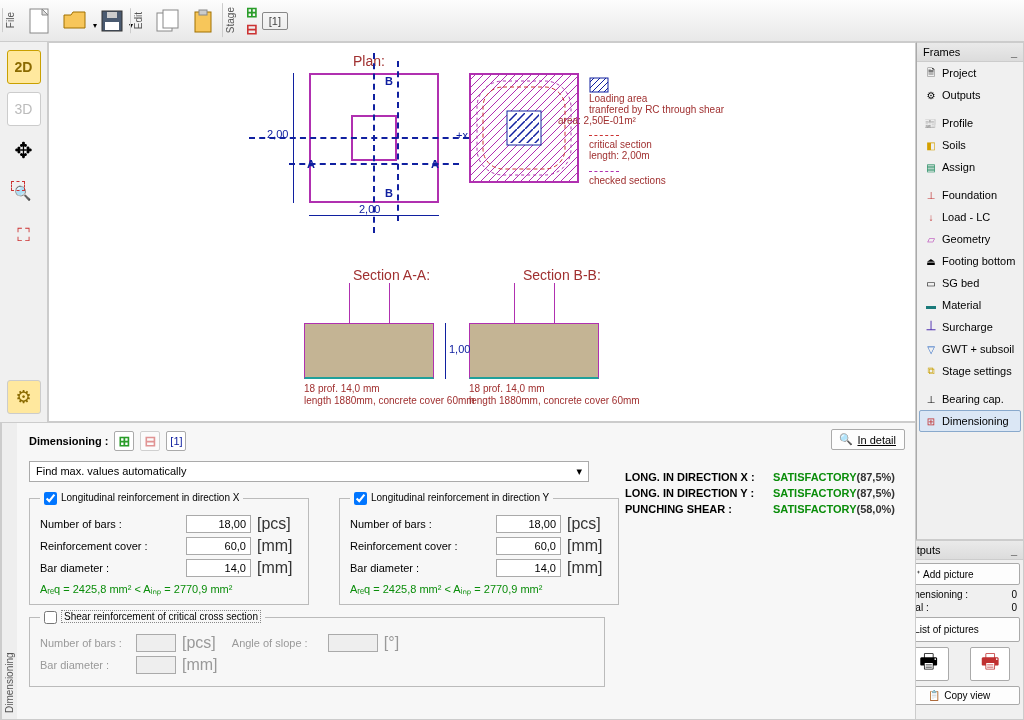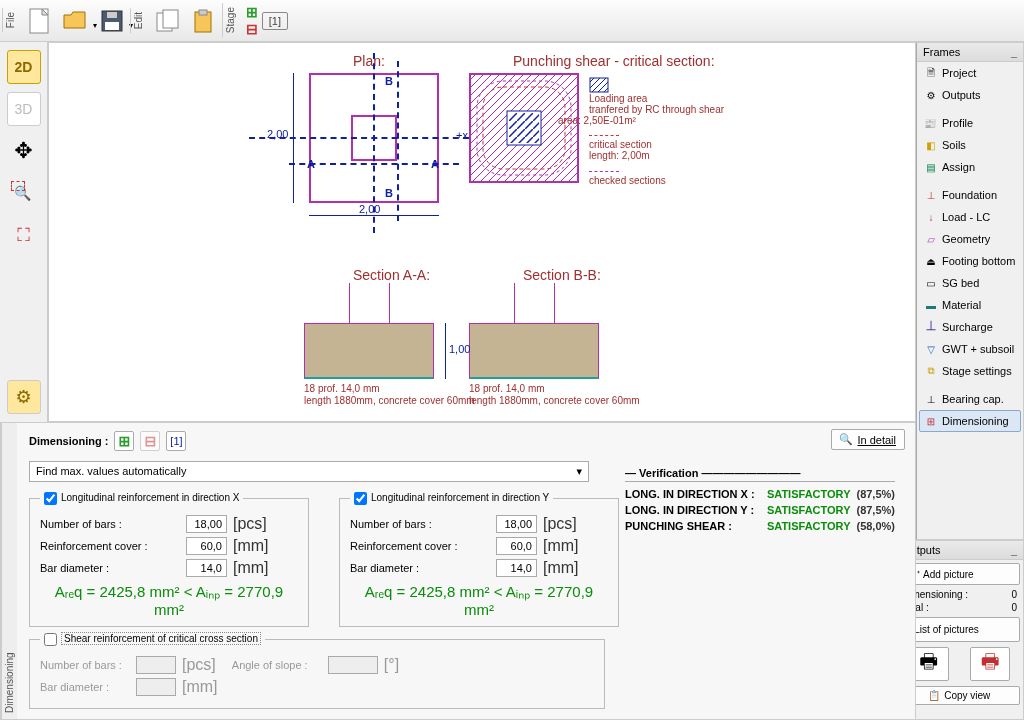--- a/index.html
+++ b/index.html
@@ -35,35 +35,35 @@
   .sqbtn { width: 20px; height: 20px; border: 1px solid #aaa; display: flex; align-items: center; justify-content: center; border-radius: 2px; background: #fff; }
   .sqbtn.stage { color: #1020a0; }
   .detail-btn { position: absolute; right: 10px; top: 6px; border: 1px solid #aaa; background: #fdfdfd; padding: 3px 8px; border-radius: 2px; display: flex; gap: 4px; align-items: center; }
   .combo { width: 560px; border: 1px solid #aaa; background: #fff; padding: 3px 6px; display: flex; justify-content: space-between; margin-bottom: 10px; }
   
   fieldset { border: 1px solid #bbb; padding: 6px 10px 8px; margin-bottom: 6px; }
   fieldset legend { font-size: 10px; padding: 0 4px; }
   fieldset legend input[type=checkbox] { vertical-align: middle; margin-right: 4px; }
   .field-row { display: flex; align-items: center; margin: 4px 0; gap: 6px; }
   .flabel { width: 140px; font-size: 11px; }
-  .finput { width: 41px; border: 1px solid #aaa; padding: 2px 4px; text-align: right; font-size: 11px; }
+  .finput { width: 65px; border: 1px solid #aaa; padding: 2px 4px; text-align: right; font-size: 11px; }
   .finput:disabled { background: #eee; color: #999; }
   .funit { font-size: 16px; color: #333; }
-  .formula { color: #0a8d0a; font-size: 15px; margin-top: 4px; text-align: center; }
+  .formula { color: #0a8d0a; font-size: 11px; margin-top: 4px; }
   
   .cols { display: flex; gap: 30px; }
   .col { width: 280px; }
   
   .verif { position: absolute; right: 20px; top: 44px; width: 270px; }
   .verif-title { font-weight: bold; font-size: 11px; border-bottom: 1px solid #aaa; padding-bottom: 2px; margin-bottom: 6px; position: relative; }
   .verif-title::before, .verif-title::after { content: ""; }
   .vrow { display: flex; font-size: 11px; margin: 4px 0; font-weight: bold; }
   .vrow .vk { width: 150px; }
   .vrow .vv { color: #0a8d0a; }
-  .vrow .vp { color: #333; margin-left: 6px; }
+  .vrow .vp { color: #333; margin-left: 0; }
   
   
   .frames { position: absolute; right: 0; top: 42px; width: 108px; height: 498px; background: #f0f0f0; border: 1px solid #ccc; border-left: 1px solid #aaa; }
   .panel-title { background: linear-gradient(to bottom,#eaeaea,#dcdcdc); padding: 3px 6px; font-size: 11px; border-bottom: 1px solid #ccc; display: flex; justify-content: space-between; }
   .panel-title .min { font-weight: bold; }
   .fitem { display: flex; align-items: center; gap: 4px; padding: 3px 4px; font-size: 11px; border: 1px solid transparent; margin: 0 2px; border-radius: 2px; }
   .fitem.active { background: #dbe7f5; border-color: #89a9cc; }
   .fico { width: 14px; height: 14px; display: inline-flex; align-items: center; justify-content: center; font-size: 10px; }
   .fsep { height: 6px; }
   
@@ -159,21 +159,20 @@
   <span class="dimtxt" style="left:258px;top:115px;font-weight:bold">A</span>
   <span class="dimtxt" style="left:382px;top:115px;font-weight:bold">A</span>
   <span class="dimtxt" style="left:336px;top:32px;font-weight:bold">B</span>
   <span class="dimtxt" style="left:336px;top:144px;font-weight:bold">B</span>
 
   <div style="position:absolute;left:244px;top:30px;height:130px;border-left:1px solid #1020a0"></div>
   <span class="dimtxt" style="left:218px;top:85px">2,00</span>
   <div style="position:absolute;left:260px;top:172px;width:130px;border-top:1px solid #1020a0"></div>
   <span class="dimtxt" style="left:310px;top:160px">2,00</span>
 
-  <span class="dtitle" style="left:420px;top:10px">Punching shear - critical section:</span>
   <div class="plan-box" style="left:420px;top:30px;width:110px;height:110px"></div>
   <svg style="position:absolute;left:420px;top:30px" width="110" height="110">
     <defs>
         <pattern id="h1" width="8" height="8" patternUnits="userSpaceOnUse">
           <path d="M0 8 L8 0" stroke="#b030b0" stroke-width="1"></path>
         </pattern>
     <pattern id="h2" width="8" height="8" patternUnits="userSpaceOnUse">
           <path d="M0 8 L8 0" stroke="#1020a0" stroke-width="1.5"></path>
         </pattern>
       </defs>
@@ -404,21 +403,20 @@
         <span class="funit" style="color:#999">[°]</span>
       </div>
       <div class="field-row">
         <span class="flabel" style="width:90px;color:#999">Bar diameter :</span>
         <input class="finput" style="width: 40px;" disabled="">
         <span class="funit" style="color:#999">[mm]</span>
       </div>
     </fieldset>
 
     <div class="verif">
-      <div class="verif-title">— <span>Verification</span> —————————</div>
       <div class="vrow">
           <span class="vk">LONG. IN DIRECTION X :</span>
           <span class="vv">SATISFACTORY</span>
           <span class="vp">(87,5%)</span>
         </div>
       <div class="vrow">
           <span class="vk">LONG. IN DIRECTION Y :</span>
           <span class="vv">SATISFACTORY</span>
           <span class="vp">(87,5%)</span>
         </div>

